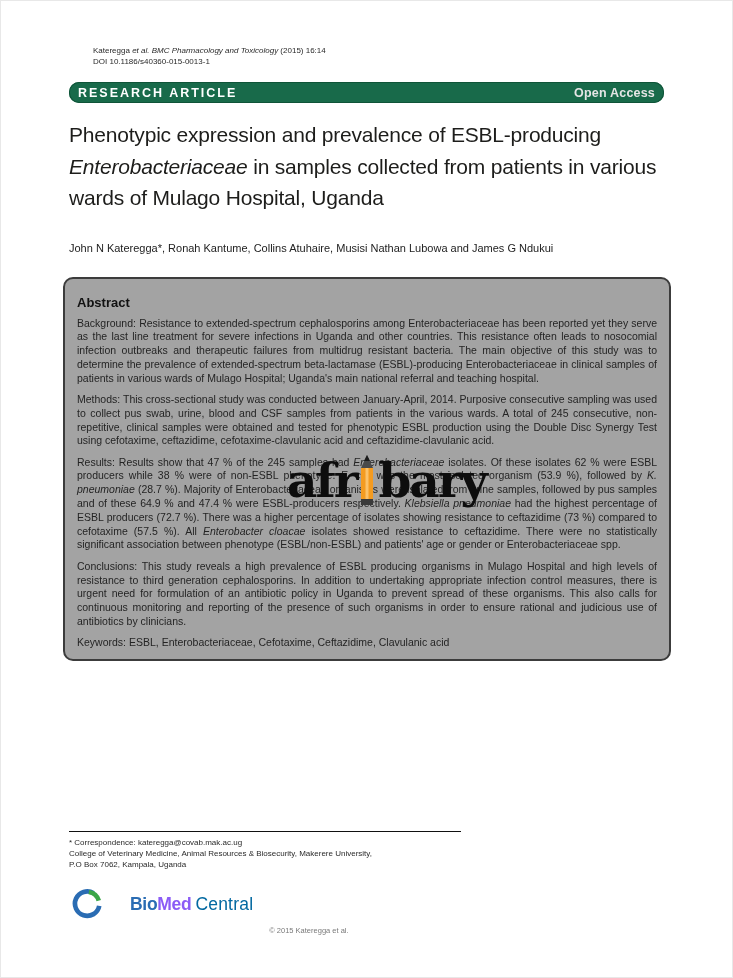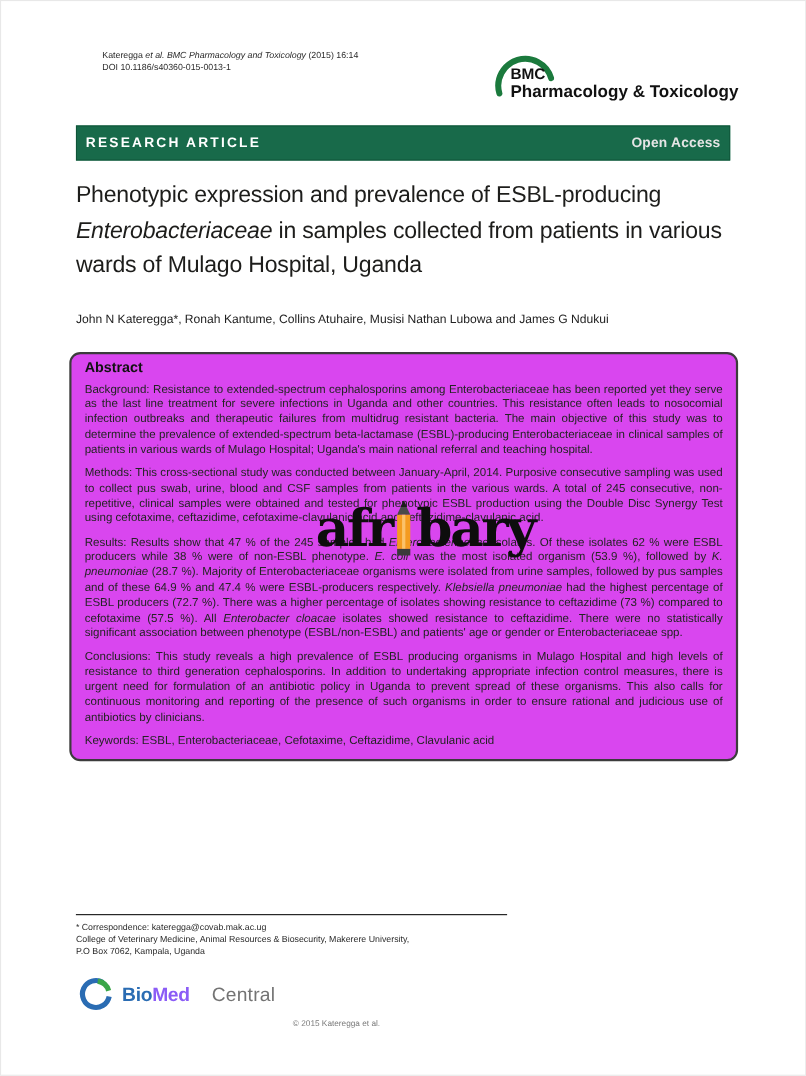--- a/index.html
+++ b/index.html
@@ -14,68 +14,61 @@
     overflow:hidden;
   }
   
   .header-row{display:flex;justify-content:space-between;align-items:flex-start;padding:40px 66px 0 68px;margin-left:24px;}
   .citation-block{font-size:8px;line-height:11px;color:#2a2a2a;padding-top:4px;}
   .journal-logo{position:relative;width:216px;height:58px;}
   .journal-logo .arc-svg{position:absolute;left:-6px;top:-6px;}
   .journal-logo .bmc-line{position:absolute;left:14px;top:18px;font-weight:bold;font-size:14px;color:#111;}
   .journal-logo .journal-line{position:absolute;left:14px;top:34px;font-weight:bold;font-size:15.5px;color:#111;white-space:nowrap;}
   
-  .banner{margin:15px 68px 0 68px;height:32px;background:#186a4a;border-radius:0;
+  .banner{margin:15px 68px 0 68px;height:21px;background:#186a4a;border-radius:10px;
     display:flex;justify-content:space-between;align-items:center;padding:0 9px;box-shadow:0 0 0 1px #0f5438 inset;}
   .banner .type{color:#fff;font-weight:bold;font-size:12.5px;letter-spacing:2px;}
   .banner .access{color:#e5e5e5;font-weight:bold;font-size:12.5px;letter-spacing:0.2px;}
   
   .article-title{margin:16px 66px 0 68px;font-size:21px;line-height:31.5px;font-weight:400;
     color:#1d1d1b;letter-spacing:-0.2px;}
   .article-title i{font-style:italic;}
   .authors{margin:28px 68px 0 68px;font-size:11px;color:#222;}
   
   .abstract-box{position:relative;margin:23px 61px 0 62px;border:2px solid #3c3c3c;border-radius:10px;
-    padding:4px 12px 9px 12px;background:#d946ef;}
+    padding:16px 12px 9px 12px;background:#a3a3a3;}
   .abstract-heading{font-size:13px;font-weight:bold;margin:0 0 7px 0;color:#111;}
   .abs-p{font-size:10.5px;line-height:13.8px;text-align:justify;margin:0 0 7.5px 0;color:#242424;}
   .abs-p:last-child{margin-bottom:0;}
   .abs-label{font-weight:normal;}
   
   .watermark{position:absolute;left:286px;top:454px;z-index:6;display:flex;align-items:flex-start;
     font-family:"DejaVu Serif",serif;font-weight:bold;font-size:47px;line-height:52px;
     letter-spacing:-2px;color:#0d0d0d;}
   .watermark .pencil{margin:0 1px;display:block;}
   
   .footnote-area{position:absolute;left:68px;top:830px;width:400px;}
   .footnote-divider{width:392px;border-top:1.5px solid #111;margin-bottom:5px;}
   .footnote-text{font-size:8px;line-height:11px;color:#2a2a2a;width:312px;}
   
   .publisher-row{position:absolute;left:70px;top:872px;display:flex;align-items:center;}
   .bmc-circle{margin-right:8px;}
   .biomed-word{font-size:17.5px;font-weight:bold;letter-spacing:-0.3px;white-space:nowrap;}
-  .biomed-word .bio{color:#2a6cb3;}
+  .biomed-word .bio{color:#2a6cb3;margin-left:19px;}
   .biomed-word .med{color:#8b5cf6;}
-  .central-word{font-size:17.5px;color:#737373;margin-left:20px;letter-spacing:0.2px;}
+  .central-word{font-size:17.5px;color:#0369a1;margin-left:4px;letter-spacing:0.2px;}
   .copyright{font-size:7.5px;color:#7a7a7a;margin-left:16px;padding-top:5px;margin-top:48px;}
 </style>
 </head>
 <body>
 
 <div class="header-row">
   <div class="citation-block">
     <div>Kateregga <i>et al. BMC Pharmacology and Toxicology</i> (2015) 16:14</div>
     <div>DOI 10.1186/s40360-015-0013-1</div>
-  </div>
-  <div class="journal-logo">
-    <svg class="arc-svg" width="60" height="60" viewBox="0 0 60 60">
-      <path d="M 10 50 A 24 24 0 1 1 57 36" fill="none" stroke="#1b7a3d" stroke-width="5.5" stroke-linecap="round"></path>
-    </svg>
-    <div class="bmc-line">BMC</div>
-    <div class="journal-line">Pharmacology &amp; Toxicology</div>
   </div>
 </div>
 
 <div class="banner">
   <span class="type">RESEARCH ARTICLE</span>
   <span class="access">Open Access</span>
 </div>
 
 <h1 class="article-title">Phenotypic expression and prevalence of ESBL-producing <i>Enterobacteriaceae</i> in samples collected from patients in various wards of Mulago Hospital, Uganda</h1>
 <div class="authors">John N Kateregga*, Ronah Kantume, Collins Atuhaire, Musisi Nathan Lubowa and James G Ndukui</div>

